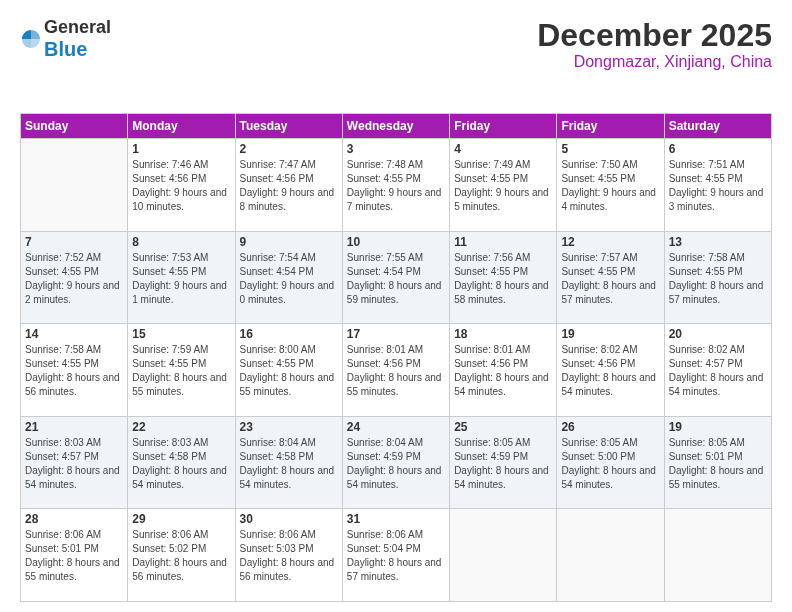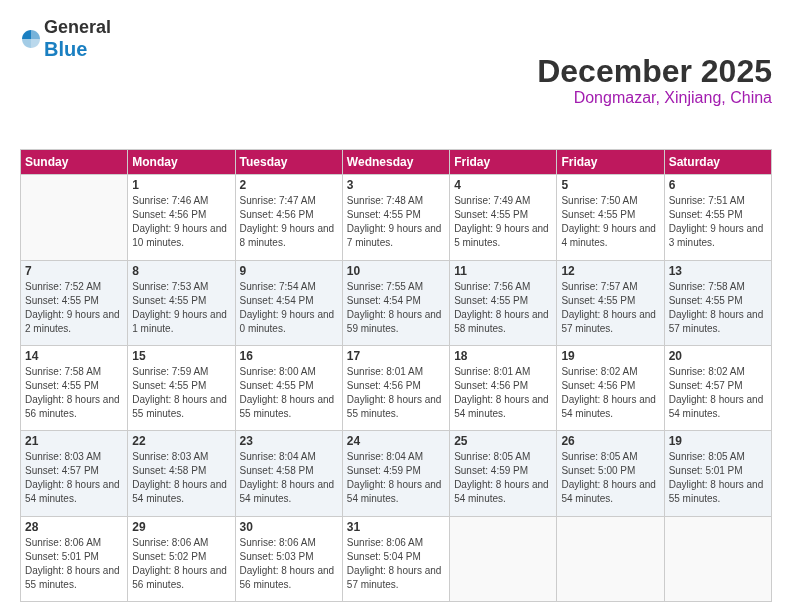--- a/index.html
+++ b/index.html
@@ -43,40 +43,39 @@
       font-weight: bold;
       color: #1a7fc1;
     }
     .logo-icon {
       width: 22px;
       height: 22px;
       margin-right: 2px;
     }
     .title-block {
       text-align: right;
-      margin-top: 36px;
     }
     .month-title {
       font-size: 32px;
       font-weight: bold;
       color: #333;
       line-height: 1.1;
     }
     .location {
       font-size: 16px;
       color: #a21caf;
     }
     .calendar {
       flex: 1;
       border-collapse: collapse;
       width: 100%;
       table-layout: fixed;
     }
     .calendar thead tr th {
-      background-color: #be185d;
+      background-color: #a21caf;
       color: #fff;
       font-size: 12px;
       font-weight: bold;
       padding: 5px 4px;
       text-align: left;
       border: 1px solid #ccc;
     }
     .calendar tbody tr td {
       vertical-align: top;
       border: 1px solid #ccc;

